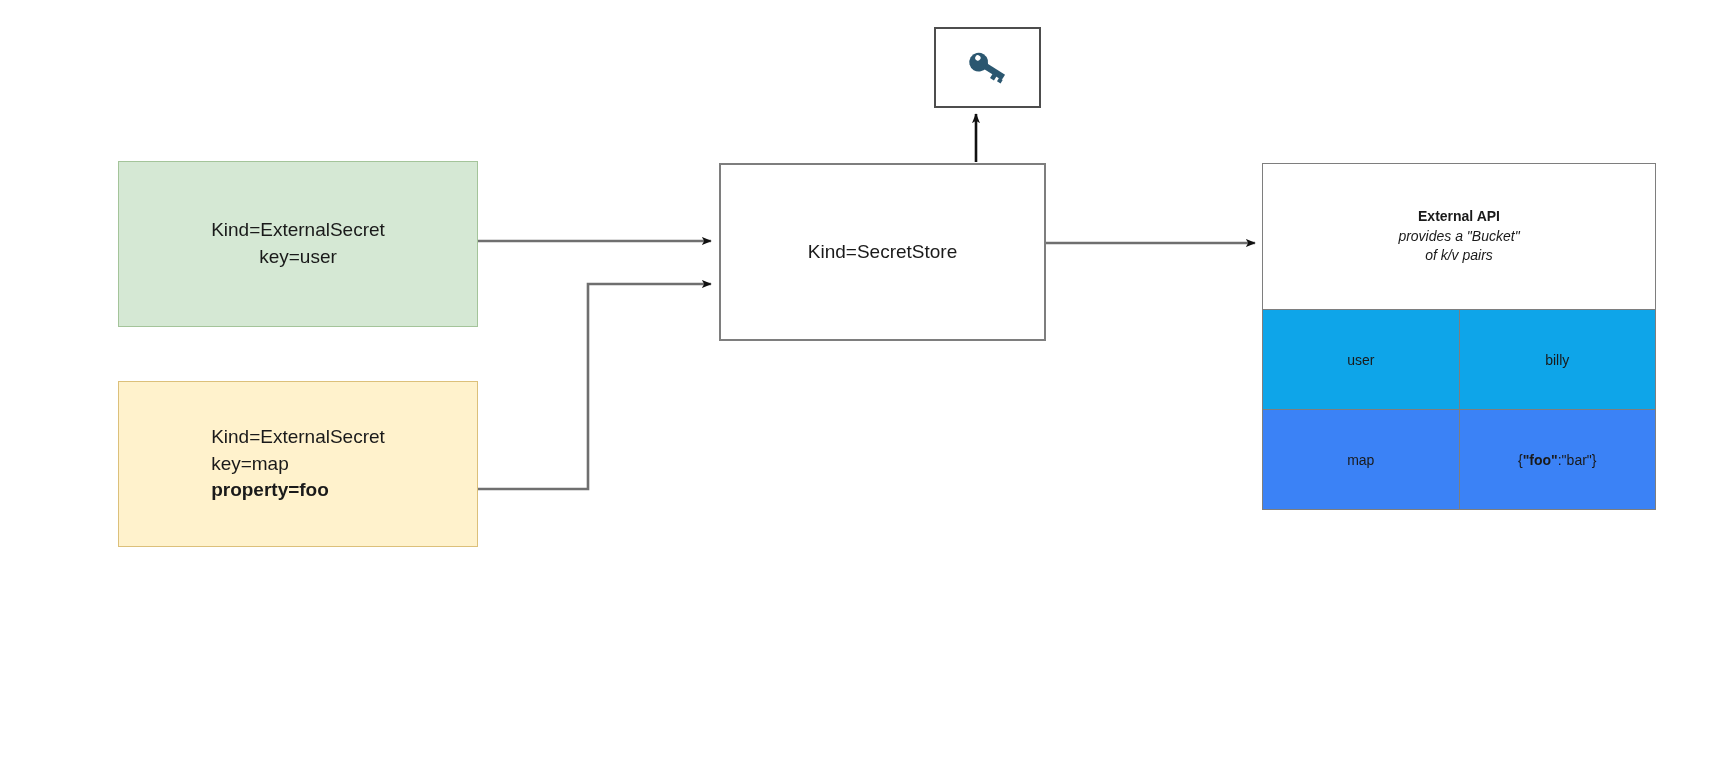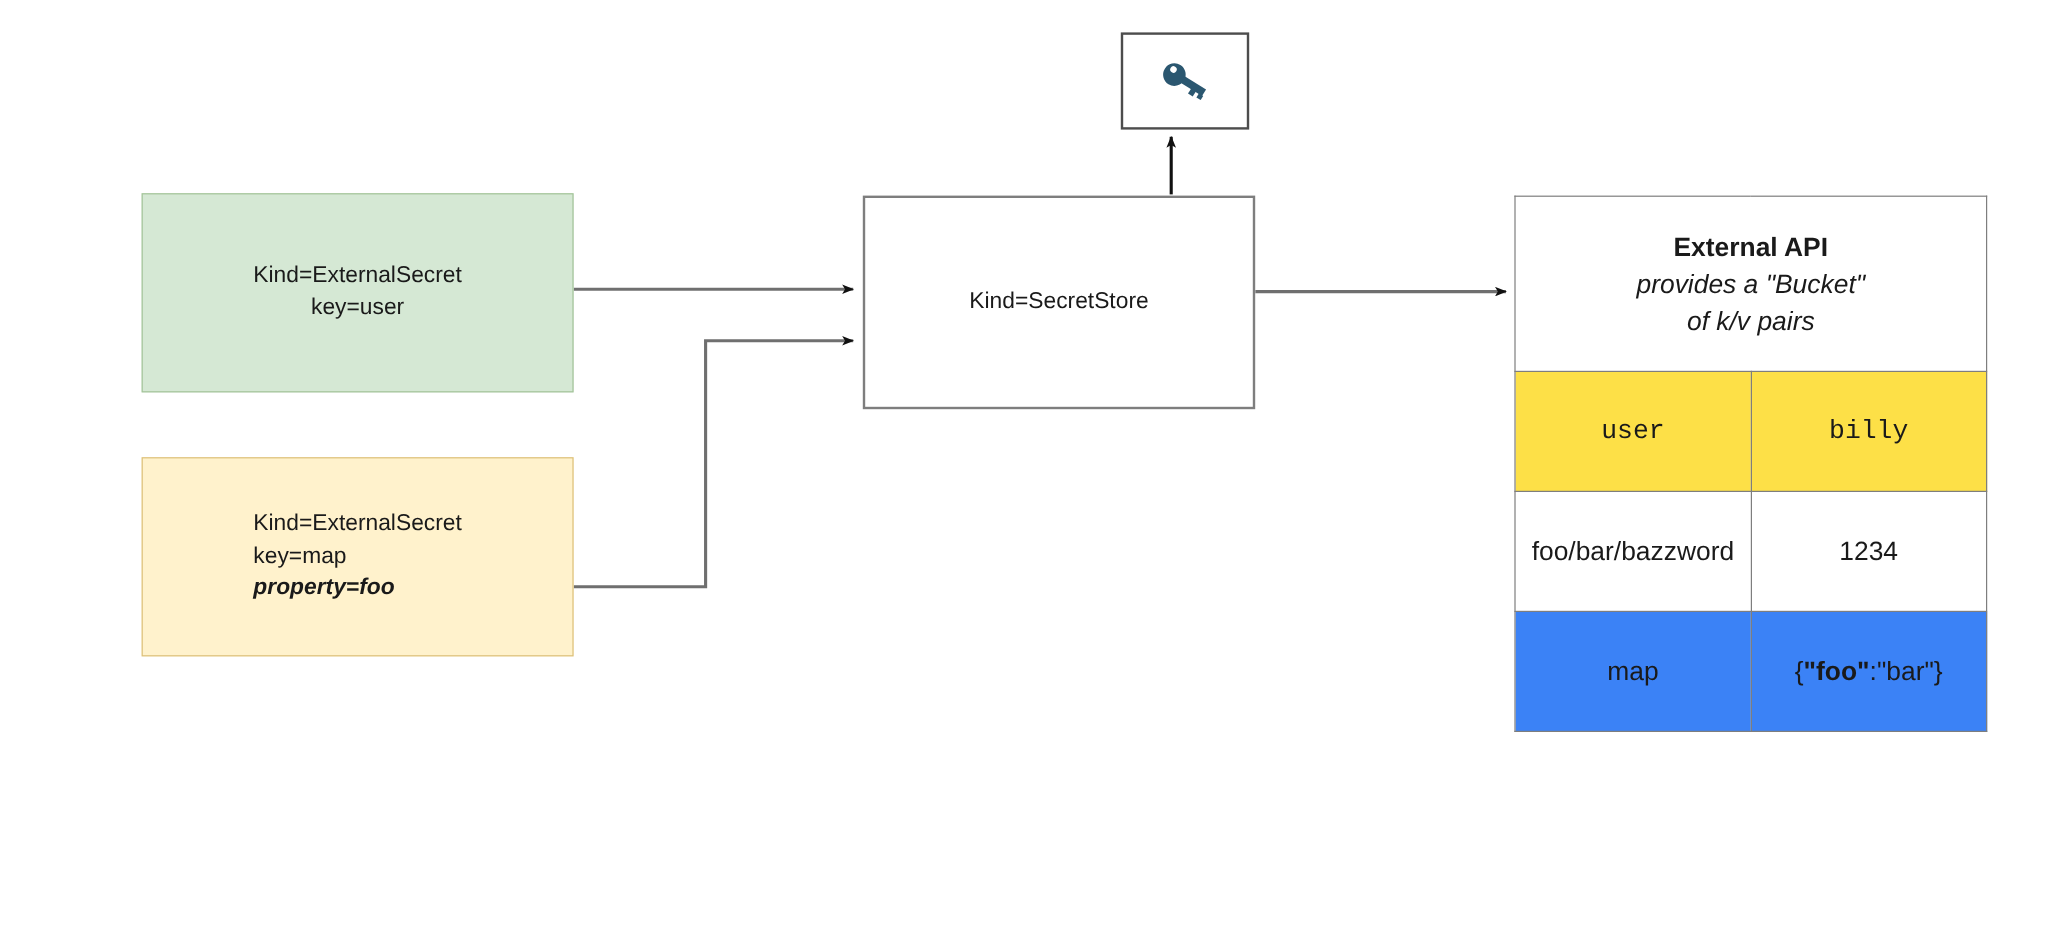--- a/index.html
+++ b/index.html
@@ -47,21 +47,21 @@
     top: 381px;
     width: 360px;
     height: 166px;
     background: #fff2cc;
     border: 1.5px solid #dcc07a;
     justify-content: center;
   }
   #es-map .lines {
     text-align: left;
   }
-  #es-map .b { font-weight: bold; font-style: italic; }
+  #es-map .b { font-weight: bold; }
 
   
   #secretstore {
     left: 719px;
     top: 163px;
     width: 327px;
     height: 178px;
     background: #ffffff;
     border: 2px solid #7e7e7e;
   }
@@ -84,33 +84,33 @@
     top: 163px;
     width: 394px;
     border-collapse: collapse;
     table-layout: fixed;
     background: #ffffff;
   }
   #api-table td {
     border: 1.6px solid #7e7e7e;
     box-sizing: border-box;
     text-align: center;
-    font-size: 22px;
+    font-size: 14px;
     color: #1a1a1a;
     padding: 0 4px;
   }
   #api-table td.header-cell {
     height: 146px;
     line-height: 1.42;
     background: #ffffff;
   }
   #api-table td.body-cell {
     height: 100px;
   }
-  #api-table tr.row-green td { background: #fde047; font-family: Liberation Mono, monospace; }
+  #api-table tr.row-green td { background: #0ea5e9; }
   #api-table tr.row-yellow td { background: #3b82f6; }
   #api-table tr.row-white td { background: #ffffff; }
   .api-title { font-weight: bold; display: block; }
   .api-sub { font-style: italic; display: block; white-space: pre-line; }
   .bold-inline { font-weight: bold; }
 
   
   #edges {
     position: absolute;
     left: 0;
@@ -176,24 +176,20 @@
         <td class="header-cell" colspan="2">
           <span class="api-title">External API</span>
           <span class="api-sub">provides a "Bucket"
 of k/v pairs</span>
         </td>
       </tr>
       <tr class="row-green">
         <td class="body-cell">user</td>
         <td class="body-cell">billy</td>
       </tr>
-      <tr class="row-white">
-        <td class="body-cell">foo/bar/bazzword</td>
-        <td class="body-cell">1234</td>
-      </tr>
       <tr class="row-yellow">
         <td class="body-cell">map</td>
         <td class="body-cell"><span>{</span><span class="bold-inline">"foo"</span><span>:"bar"}</span></td>
       </tr>
     </tbody>
   </table>
 
 </div>
 
 </body></html>

